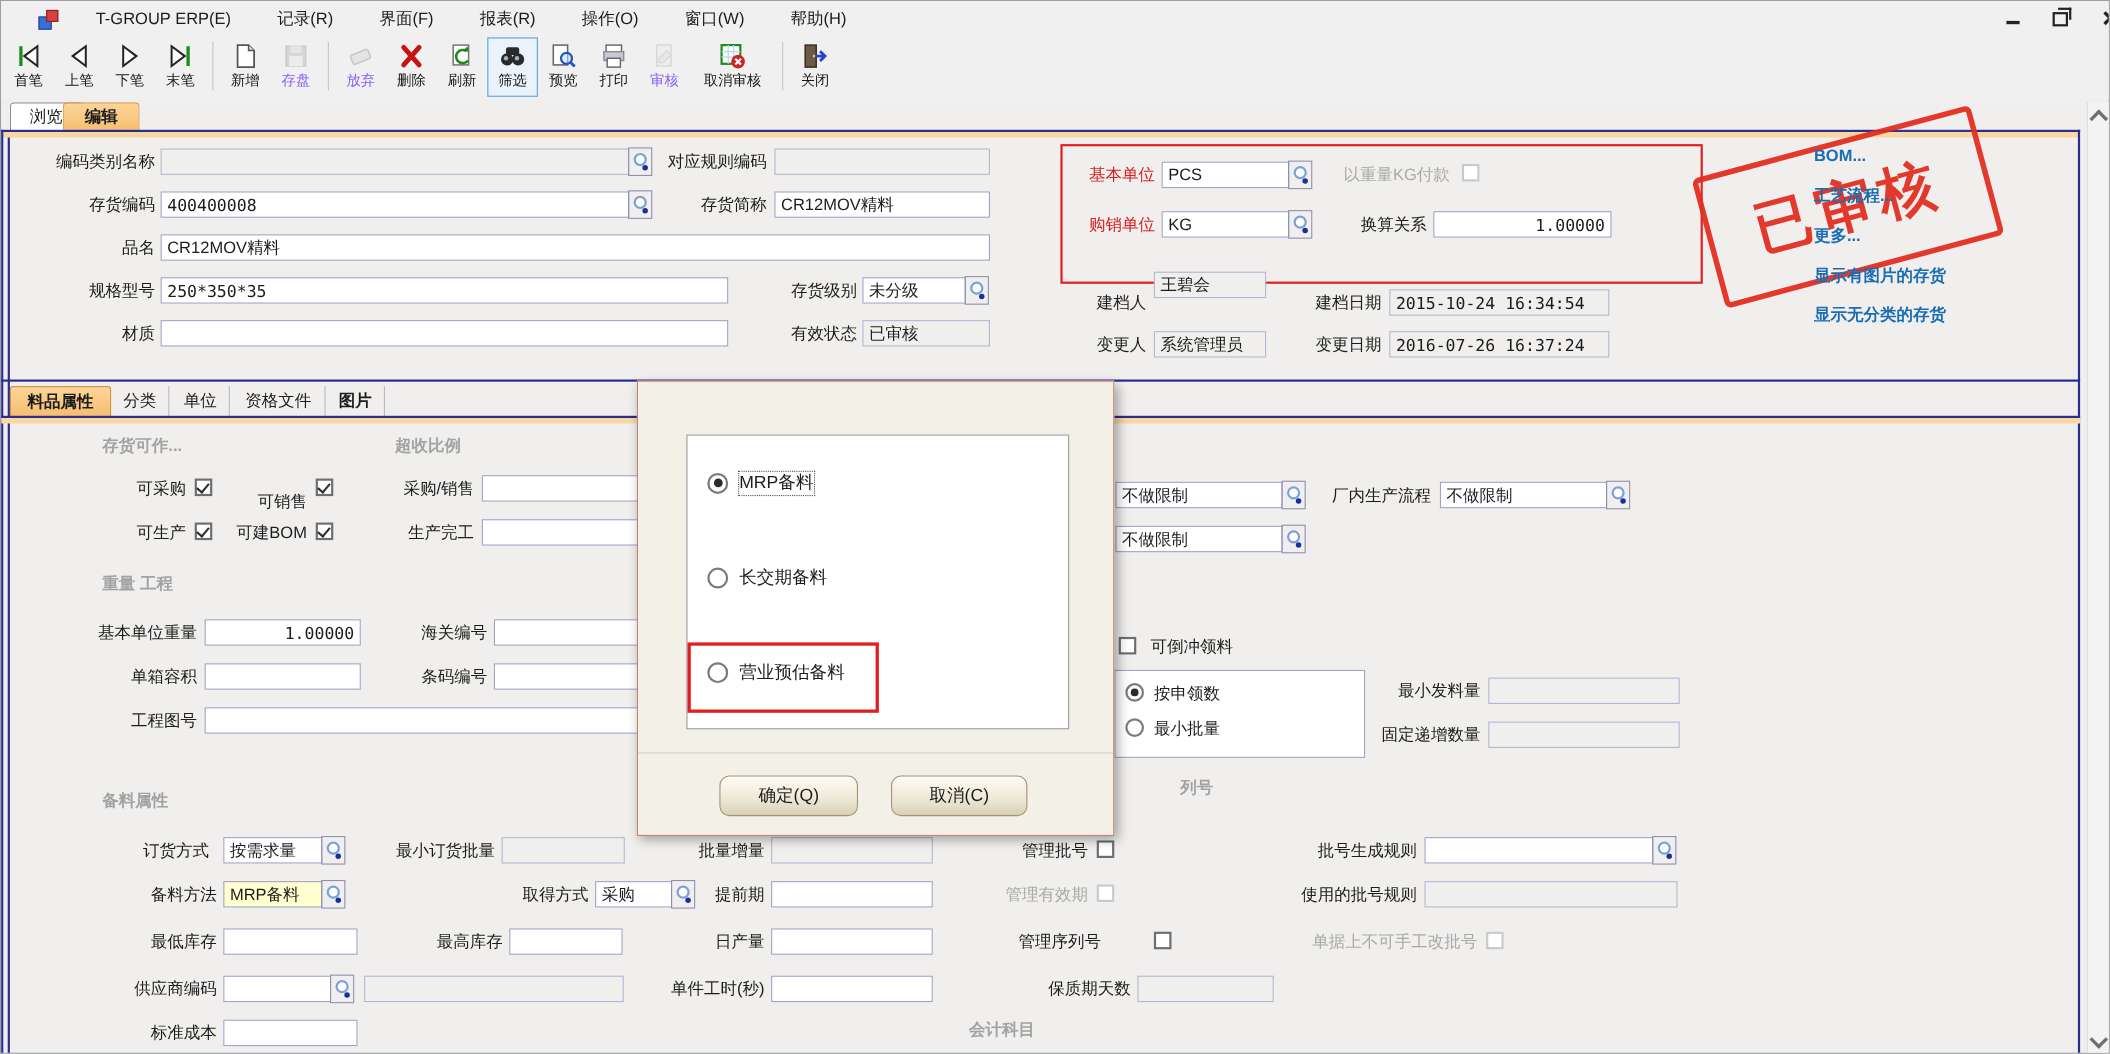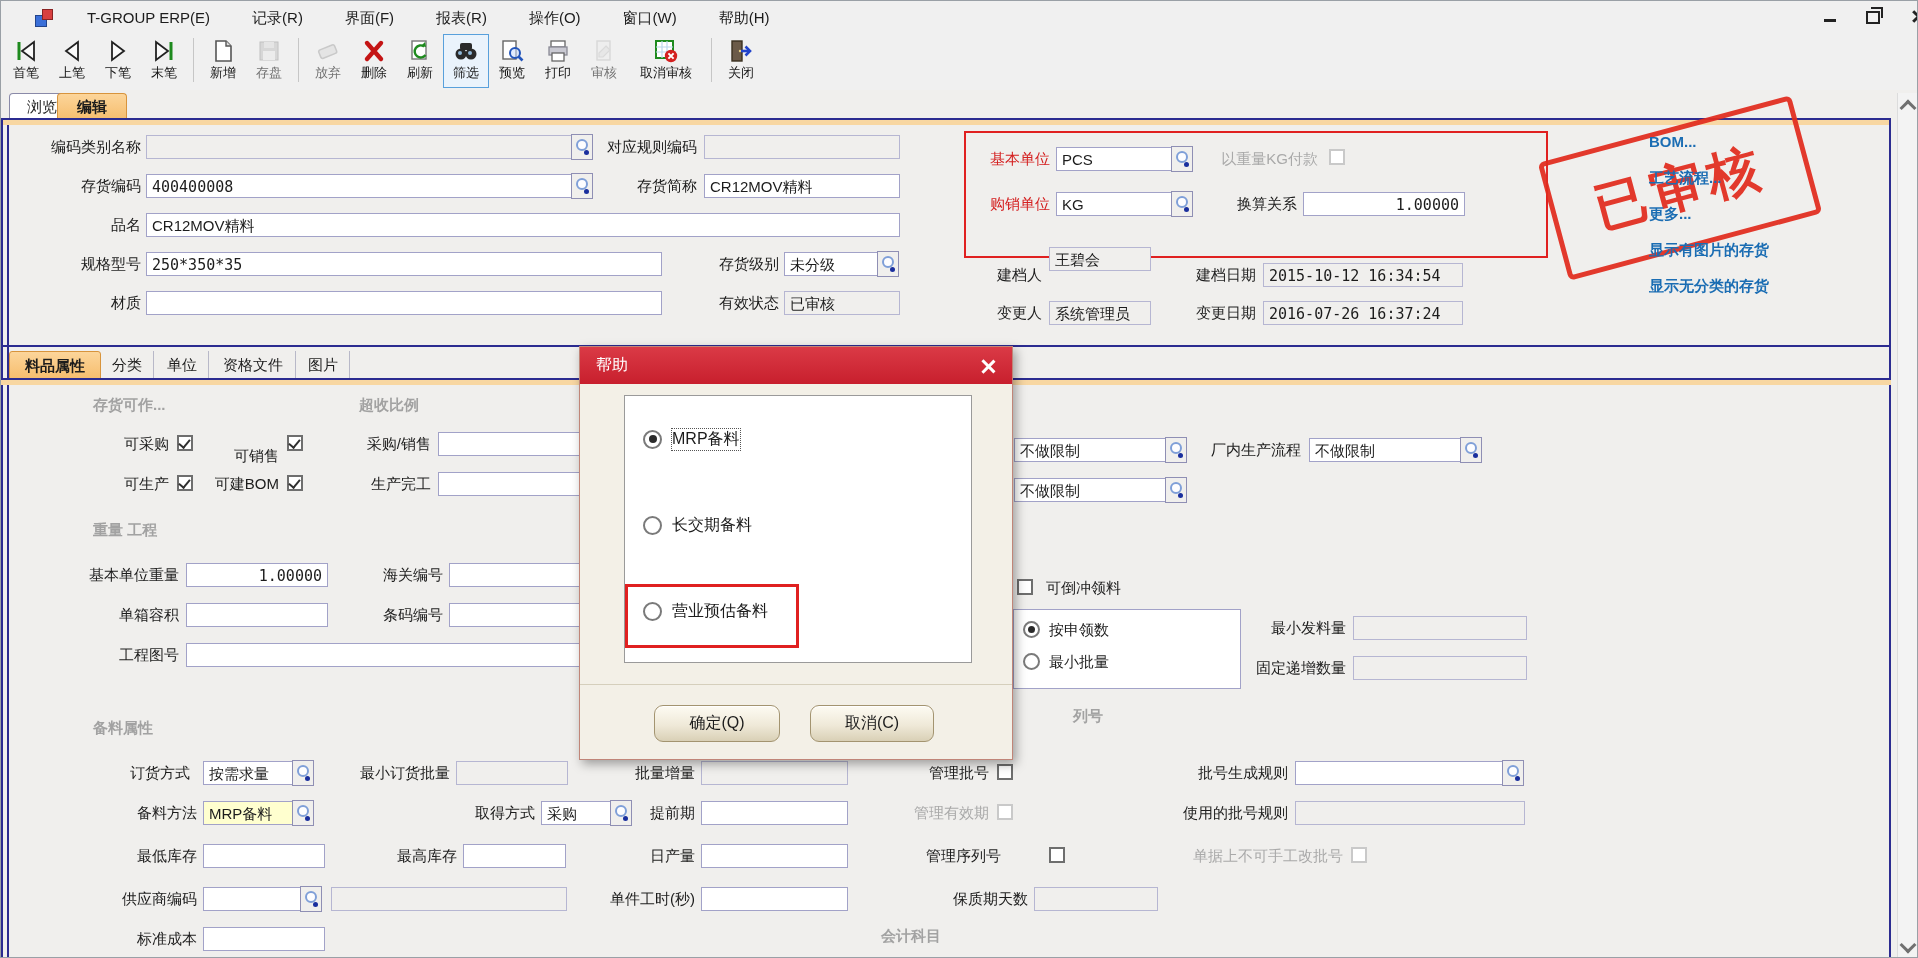--- a/index.html
+++ b/index.html
@@ -23,21 +23,21 @@
   .glyph-restore::before{content:"";position:absolute;left:3px;top:-6px;width:10px;height:9px;border:2px solid #222;border-bottom:none;border-left:none;}
   .glyph-close{position:relative;width:14px;height:14px;}
   .glyph-close::before,.glyph-close::after{content:"";position:absolute;left:6px;top:0;width:3px;height:15px;background:#222;}
   .glyph-close::before{transform:rotate(45deg);}
   .glyph-close::after{transform:rotate(-45deg);}
   
   .toolbar{position:absolute;left:0;top:33px;width:1918px;height:56px;background:#f0f0f0;display:flex;align-items:flex-start;padding-left:2px;box-sizing:border-box;}
   .tbtn{width:46px;height:54px;display:flex;flex-direction:column;align-items:center;justify-content:flex-start;cursor:pointer;border:1px solid transparent;box-sizing:border-box;padding-top:2px;}
   .tbtn .ticon{width:26px;height:28px;display:flex;align-items:center;justify-content:center;}
   .tbtn .tlabel{font-size:13px;line-height:15px;color:#151515;white-space:nowrap;}
-  .tbtn.disabled .tlabel{color:#737373;}
+  .tbtn.disabled .tlabel{color:#8b5cf6;}
   .tbtn.disabled .ticon{opacity:.45;filter:grayscale(1);}
   .tbtn.active{border:1px solid #58a0dc;background:#eaf3fc;}
   .tbtn.wide{width:78px;}
   .tsep{width:1px;height:44px;background:#c6c6c6;margin:4px 6px 0 6px;}
   
   .maintabs{position:absolute;left:0;top:92px;width:1918px;height:26px;}
   .mtab{position:absolute;top:0;height:26px;line-height:26px;text-align:center;border:1px solid #8a8aa8;border-bottom:none;border-radius:4px 4px 0 0;background:#fff;cursor:pointer;padding:0 10px;}
   .mtab.active{background:linear-gradient(#fcd59a,#f6bd6d);border-color:#d8943c;font-weight:bold;}
   .navline-top{position:absolute;left:0;top:117px;width:1890px;height:2px;background:#2b2b90;}
   .orangeband-top{position:absolute;left:0;top:119px;width:1890px;height:5px;background:#f8d7a2;}
@@ -326,21 +326,21 @@
 
   <div class="lbl red" style="left:975px;top:194px;width:74px;">购销单位</div>
   <div class="inp" style="left:1055px;top:191px;width:116px;">KG</div>
   <div class="lk" style="left:1170px;top:190px;"></div>
   <div class="lbl" style="left:1222px;top:194px;width:74px;">换算关系</div>
   <div class="inp num" style="left:1302px;top:191px;width:162px;">1.00000</div>
 
   <div class="lbl" style="left:983px;top:265px;width:58px;">建档人</div>
   <div class="inp ro" style="left:1048px;top:246px;width:102px;">王碧会</div>
   <div class="lbl" style="left:1175px;top:265px;width:80px;">建档日期</div>
-  <div class="inp ro mono" style="left:1262px;top:262px;width:200px;">2015-10-12 16:34:54</div>
+  <div class="inp ro mono" style="left:1262px;top:262px;width:200px;">2015-10-24 16:34:54</div>
 
   <div class="lbl" style="left:983px;top:303px;width:58px;">变更人</div>
   <div class="inp ro" style="left:1048px;top:300px;width:102px;">系统管理员</div>
   <div class="lbl" style="left:1175px;top:303px;width:80px;">变更日期</div>
   <div class="inp ro mono" style="left:1262px;top:300px;width:200px;">2016-07-26 16:37:24</div>
 
   <div class="stamp">已审核</div>
 
   <div class="link" style="left:1648px;top:132px;">BOM...</div>
   <div class="link" style="left:1648px;top:168px;">工艺流程...</div>
@@ -348,21 +348,21 @@
   <div class="link" style="left:1648px;top:240px;">显示有图片的存货</div>
   <div class="link" style="left:1648px;top:276px;">显示无分类的存货</div>
 </div>
 
 <div class="lowerpanel-top"></div>
 <div class="subtabs">
   <div class="stab active" style="left:0px;min-width:70px;">料品属性</div>
   <div class="stab" style="left:92px;min-width:32px;">分类</div>
   <div class="stab" style="left:147px;min-width:32px;">单位</div>
   <div class="stab" style="left:202px;min-width:64px;">资格文件</div>
-  <div class="stab" style="left:288px;min-width:32px;">图片</div>
+  <div class="stab" style="left:288px;min-width:32px;font-weight:bold;">图片</div>
 </div>
 <div class="navline-sub"></div>
 <div class="orangeband-sub"></div>
 
 <div>
   <div class="sechdr" style="left:92px;top:395px;">存货可作...</div>
   <div class="sechdr" style="left:358px;top:395px;">超收比例</div>
 
   <div class="lbl" style="left:112px;top:434px;width:56px;">可采购</div>
   <div class="cb checked" style="left:176px;top:434px;"></div>
@@ -463,24 +463,20 @@
   <div class="inp" style="left:700px;top:886px;width:147px;"></div>
   <div class="lbl" style="left:924px;top:889px;width:103px;">保质期天数</div>
   <div class="inp ro" style="left:1033px;top:886px;width:124px;"></div>
 
   <div class="lbl" style="left:122px;top:929px;width:74px;">标准成本</div>
   <div class="inp" style="left:202px;top:926px;width:122px;"></div>
   <div class="sechdr" style="left:880px;top:926px;">会计科目</div>
 </div>
 
 <div class="dialog">
-  <div class="dlg-title">
-    <span>帮助</span>
-    <div class="dlg-close"></div>
-  </div>
   <div class="dlg-list">
     <div class="dlg-opt" style="top:32px;">
       <span class="radio sel"></span>
       <span class="optlabel focus">MRP备料</span>
     </div>
     <div class="dlg-opt" style="top:118px;">
       <span class="radio"></span>
       <span class="optlabel">长交期备料</span>
     </div>
     <div class="dlg-opt" style="top:204px;">

